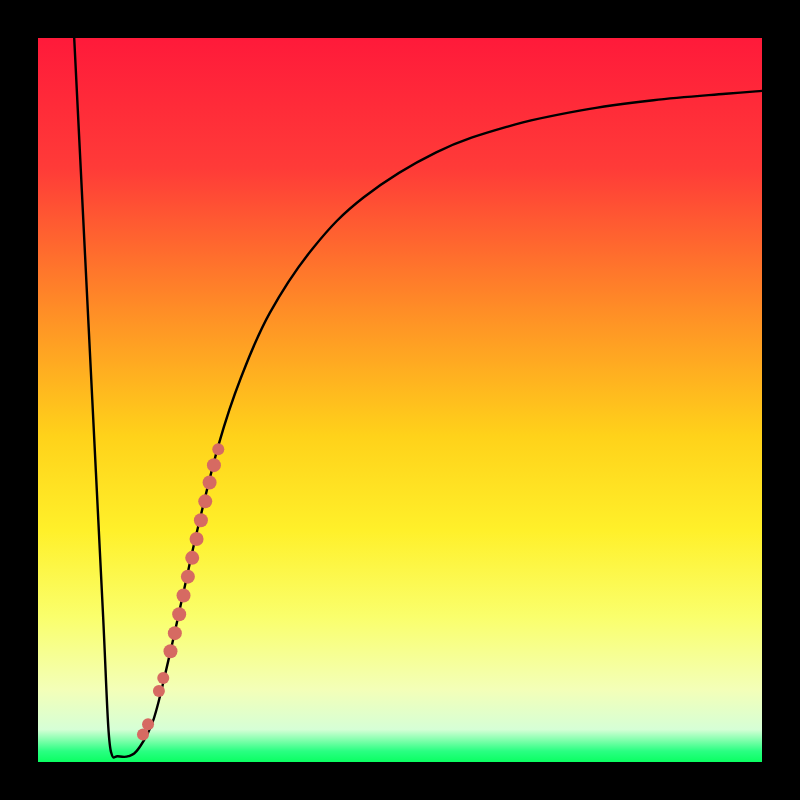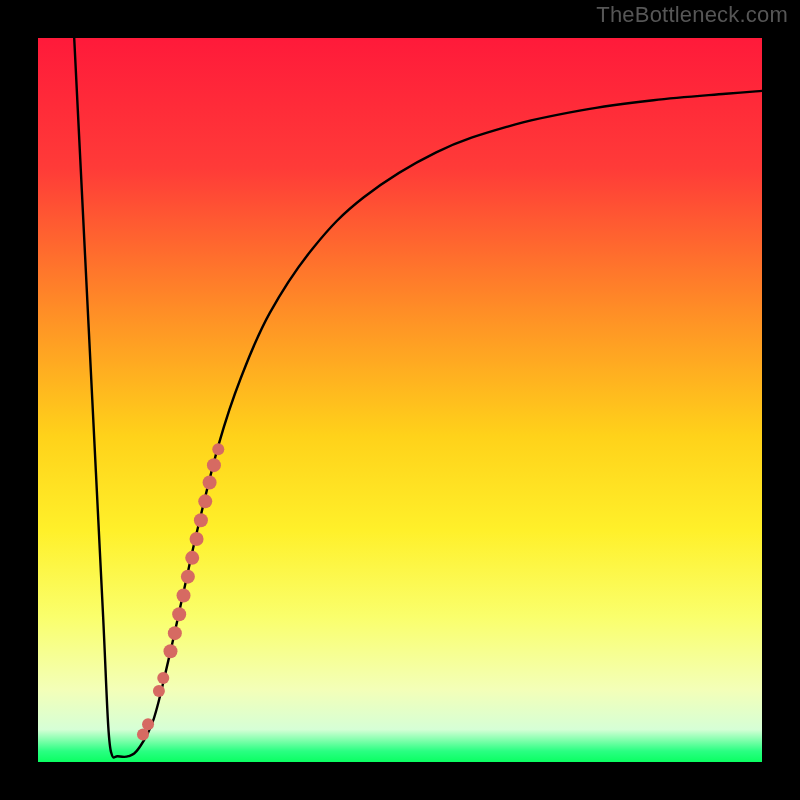--- a/index.html
+++ b/index.html
@@ -27,21 +27,20 @@
     font-size: 22px;
     font-weight: 400;
     letter-spacing: 0.2px;
     user-select: none;
   }
 </style>
 </head>
 <body>
 
 <div class="chart-wrap">
-  <div class="watermark">TheBottleneck.com</div>
   <svg id="chart-svg" width="800" height="800" viewBox="0 0 800 800">
       <defs>
         <linearGradient id="bg-grad" x1="0" y1="0" x2="0" y2="1">
           <stop offset="0%" stop-color="#ff1a3a"></stop>
           <stop offset="18%" stop-color="#ff3b38"></stop>
           <stop offset="38%" stop-color="#ff8f26"></stop>
           <stop offset="55.00000000000001%" stop-color="#ffd21a"></stop>
           <stop offset="68%" stop-color="#fff02a"></stop>
           <stop offset="80%" stop-color="#faff6c"></stop>
           <stop offset="90%" stop-color="#f3ffb8"></stop>

